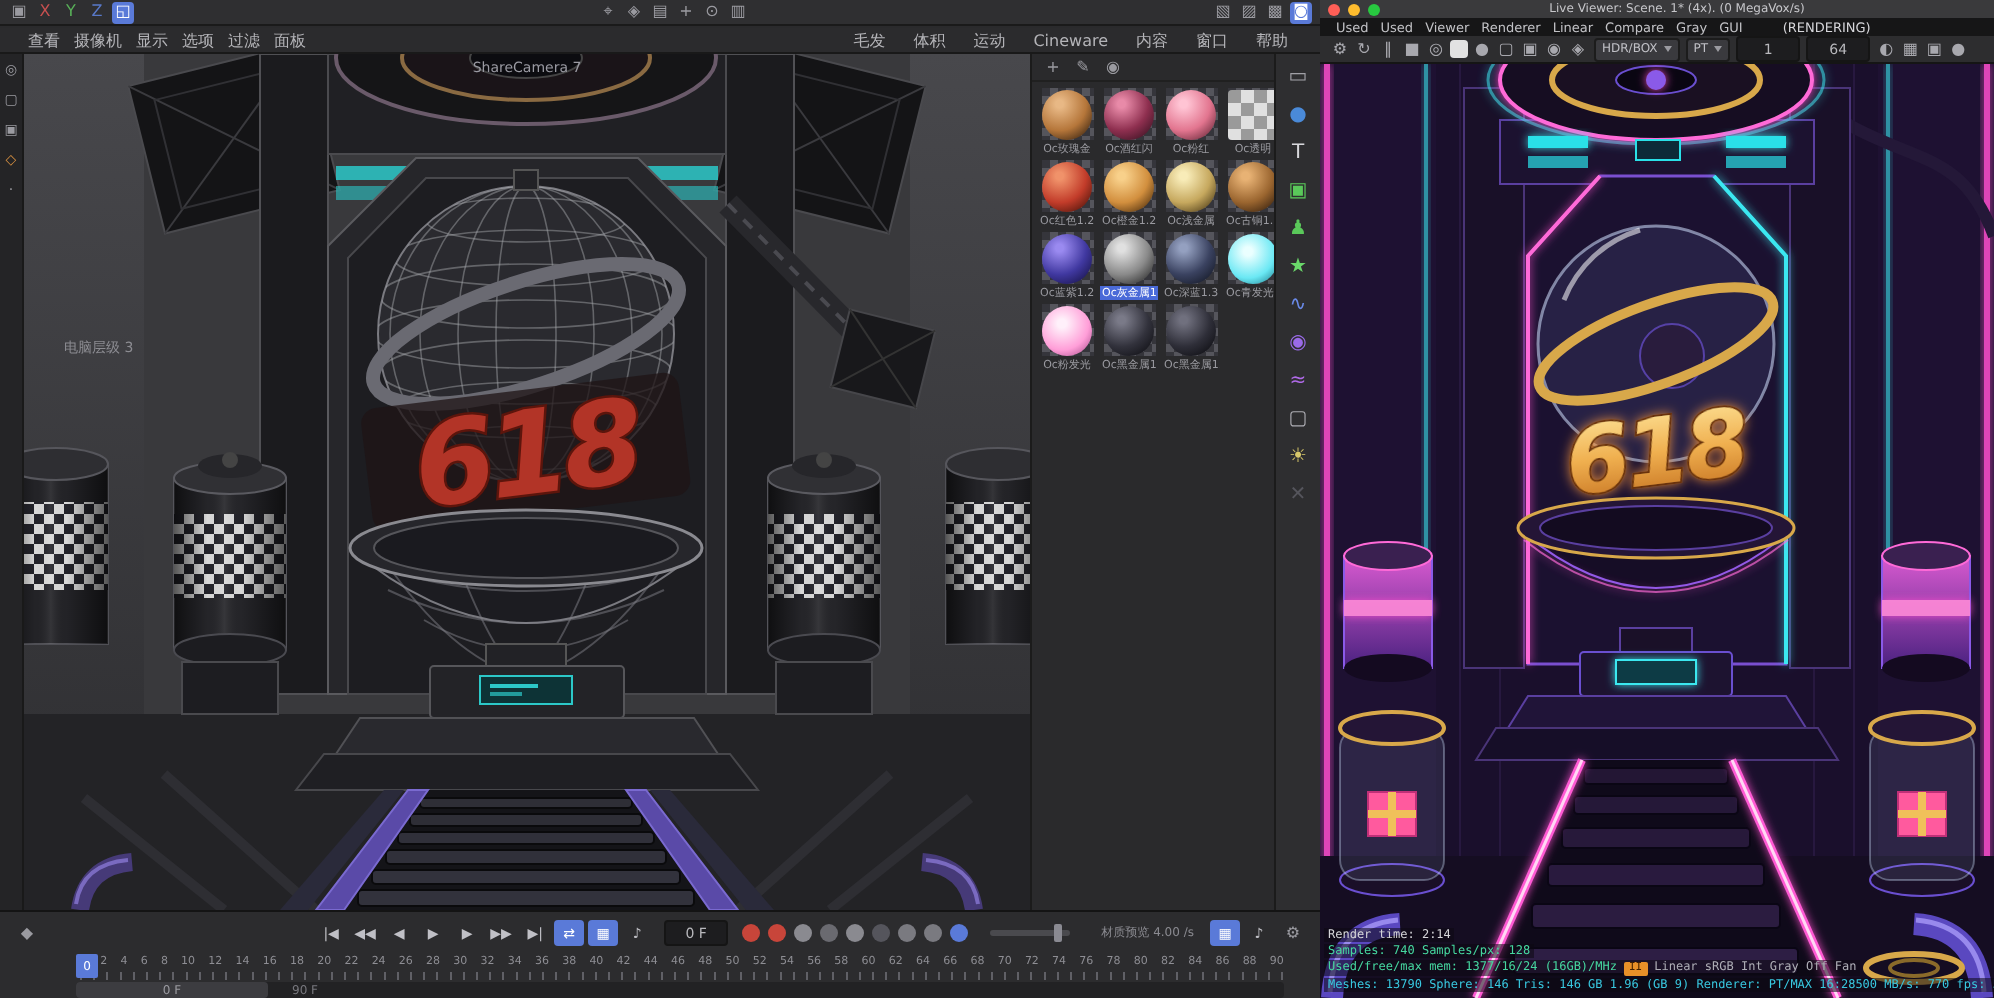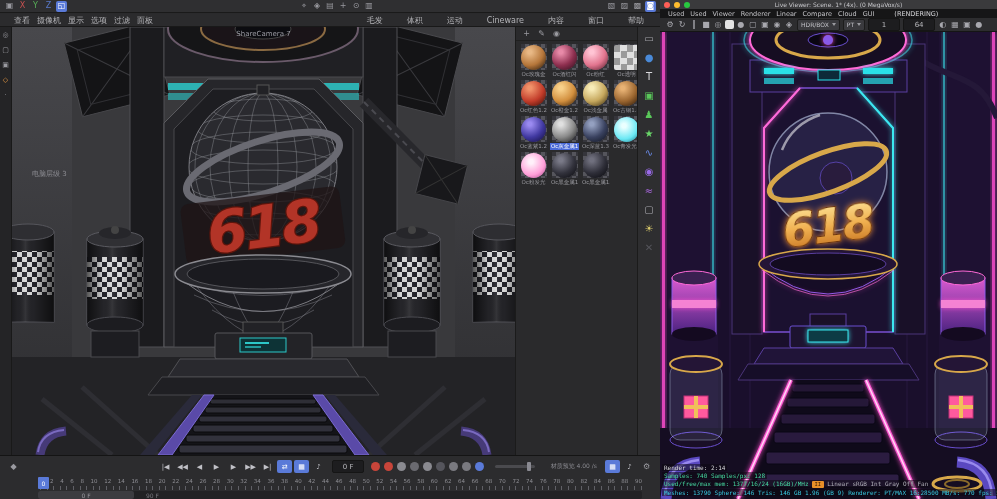--- a/index.html
+++ b/index.html
@@ -107,21 +107,21 @@
       <div class="iconrow" style="gap:7px">
 
       <span class="mi">查看</span>
           <span class="mi">摄像机</span>
           <span class="mi">显示</span>
           <span class="mi">选项</span>
           <span class="mi">过滤</span>
           <span class="mi">面板</span>
         </div>
       <span class="sp"></span>
-      <div class="iconrow" style="gap:24px">
+      <div class="iconrow" style="gap:14px">
 
       <span class="mi">毛发</span>
           <span class="mi">体积</span>
           <span class="mi">运动</span>
           <span class="mi">Cineware</span>
           <span class="mi">内容</span>
           <span class="mi">窗口</span>
           <span class="mi">帮助</span>
         </div>
     </div>
@@ -568,21 +568,21 @@
     </div>
     <div class="menubar">
       <div class="iconrow" style="gap:6px">
 
       <span class="mi">Used</span>
           <span class="mi">Used</span>
           <span class="mi">Viewer</span>
           <span class="mi">Renderer</span>
           <span class="mi">Linear</span>
           <span class="mi">Compare</span>
-          <span class="mi">Cloud</span>
+          <span class="mi">Gray</span>
           <span class="mi">GUI</span>
         </div>
       <span class="rstatus">(RENDERING)</span>
     </div>
     <div class="rtoolbar">
       <div class="iconrow">
 
       <span class="chip">⚙</span>
           <span class="chip">↻</span>
           <span class="chip">‖</span>

